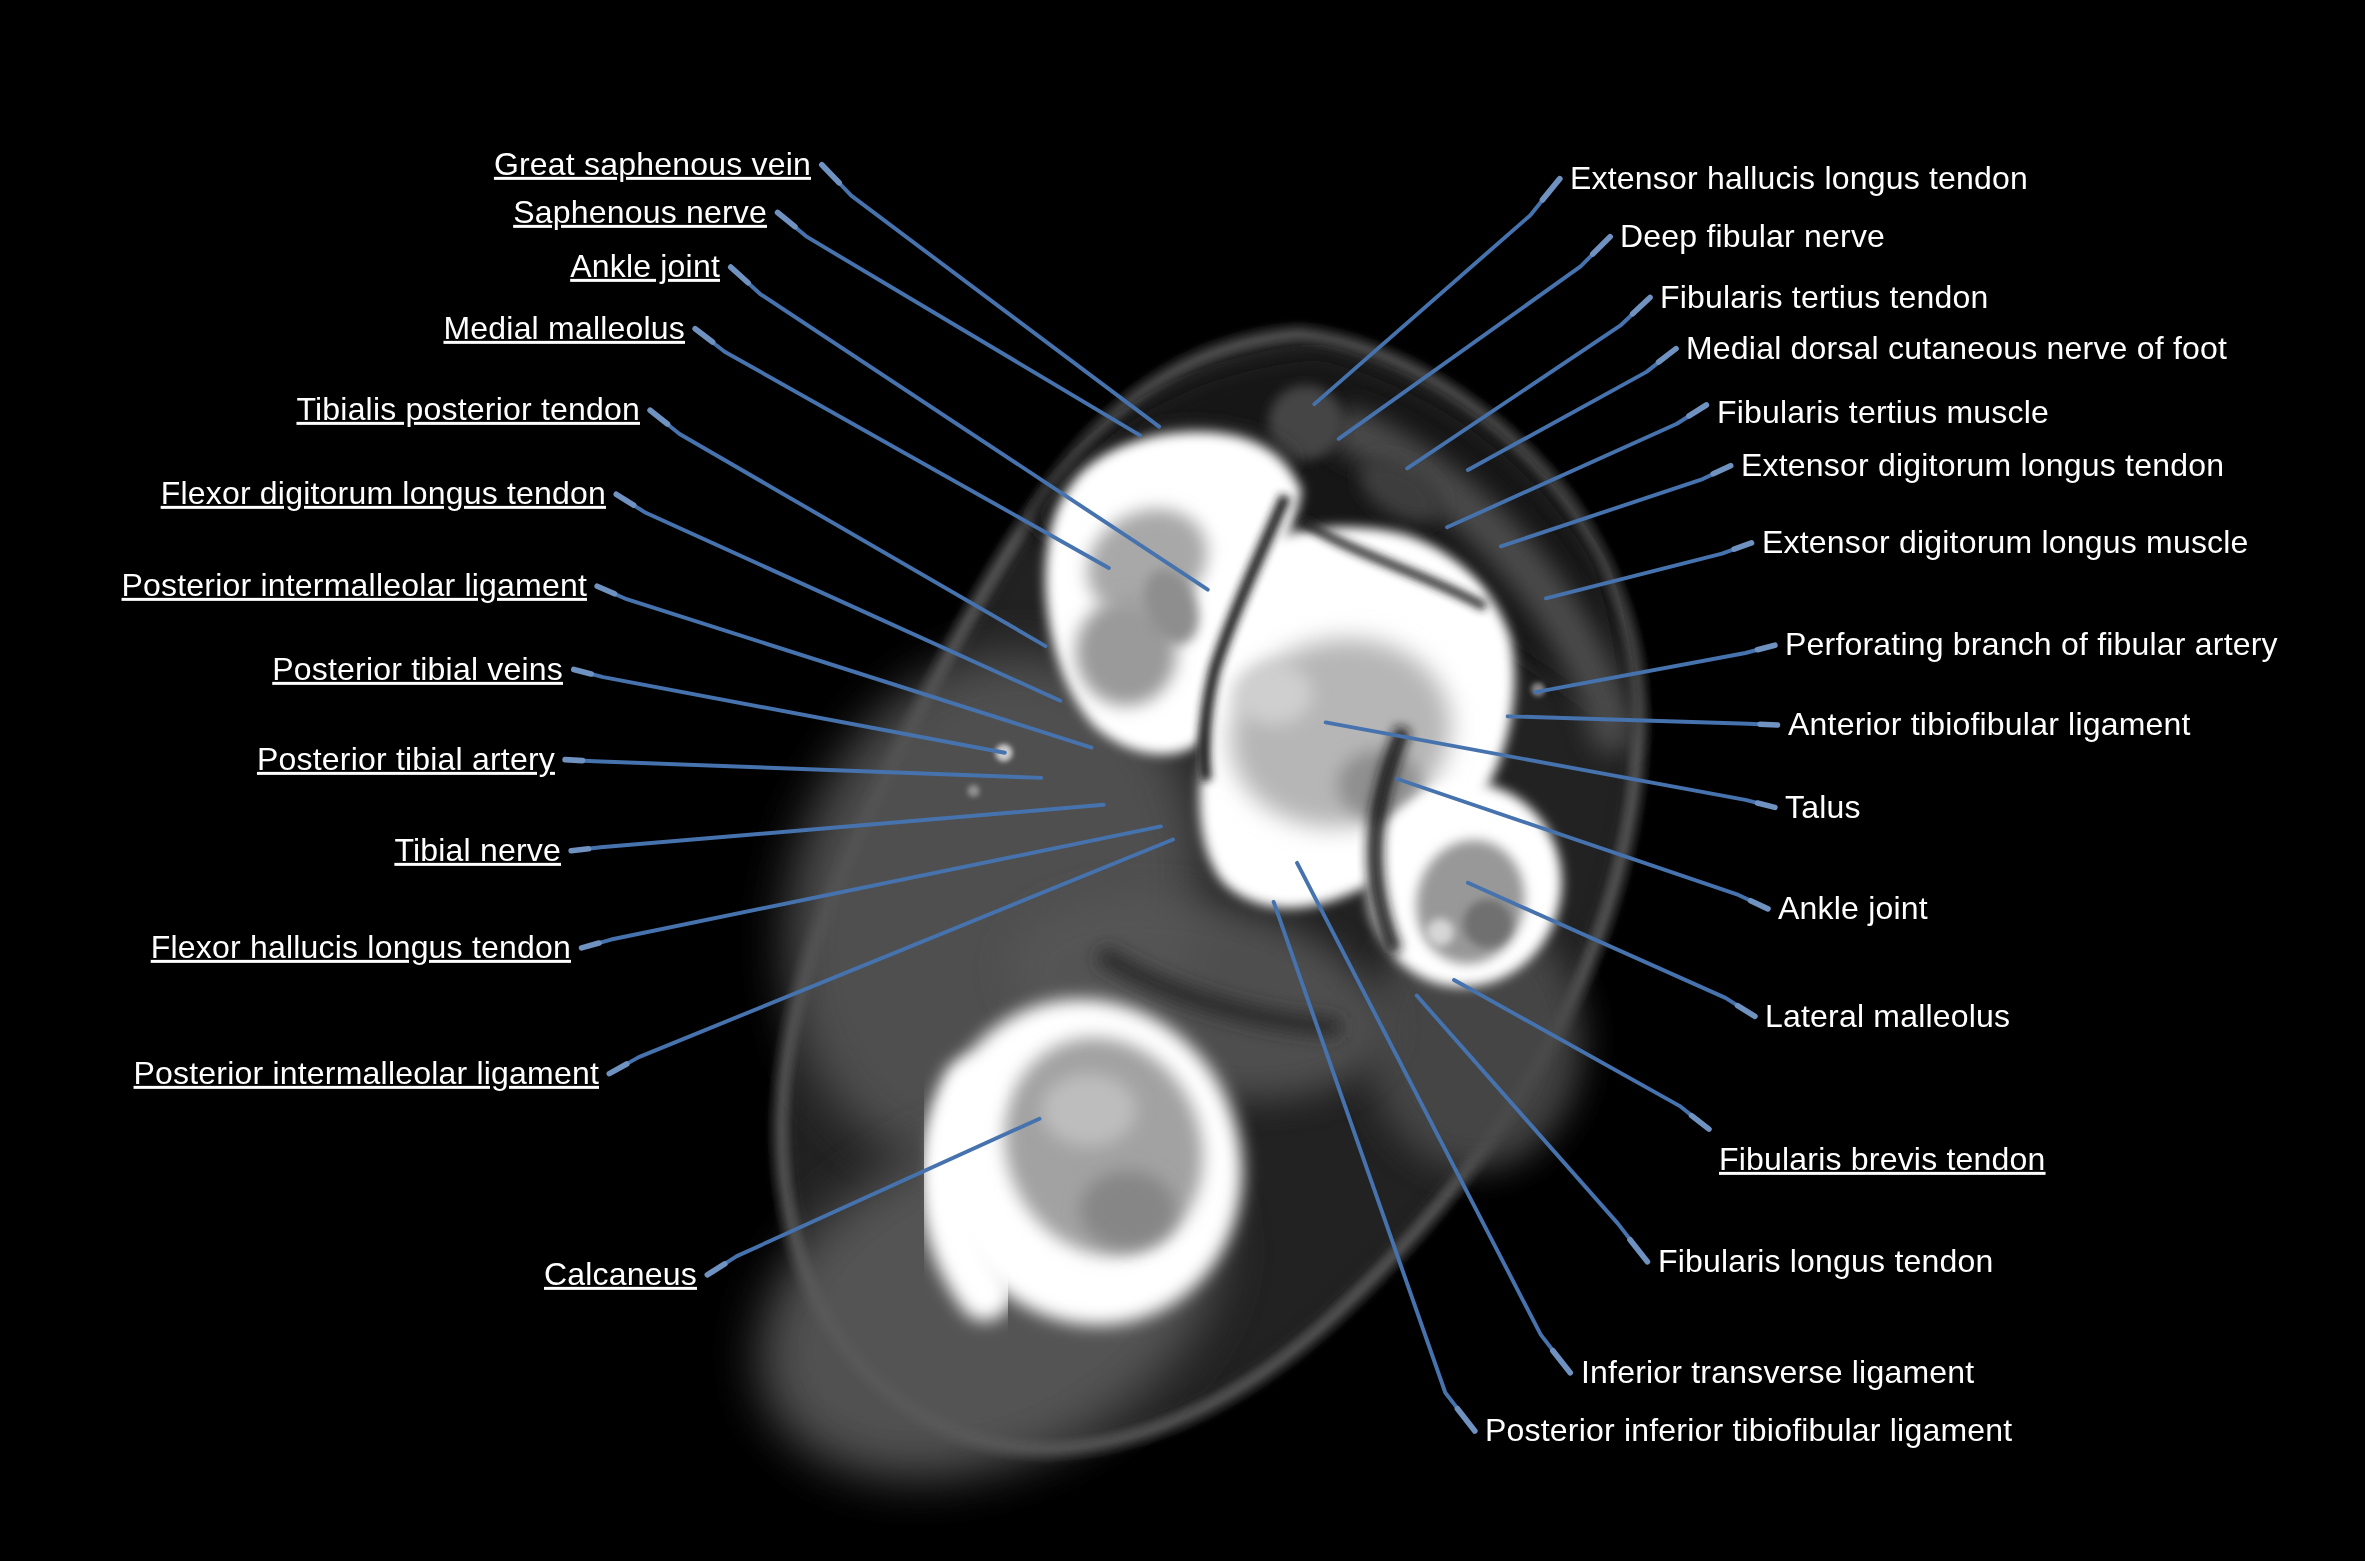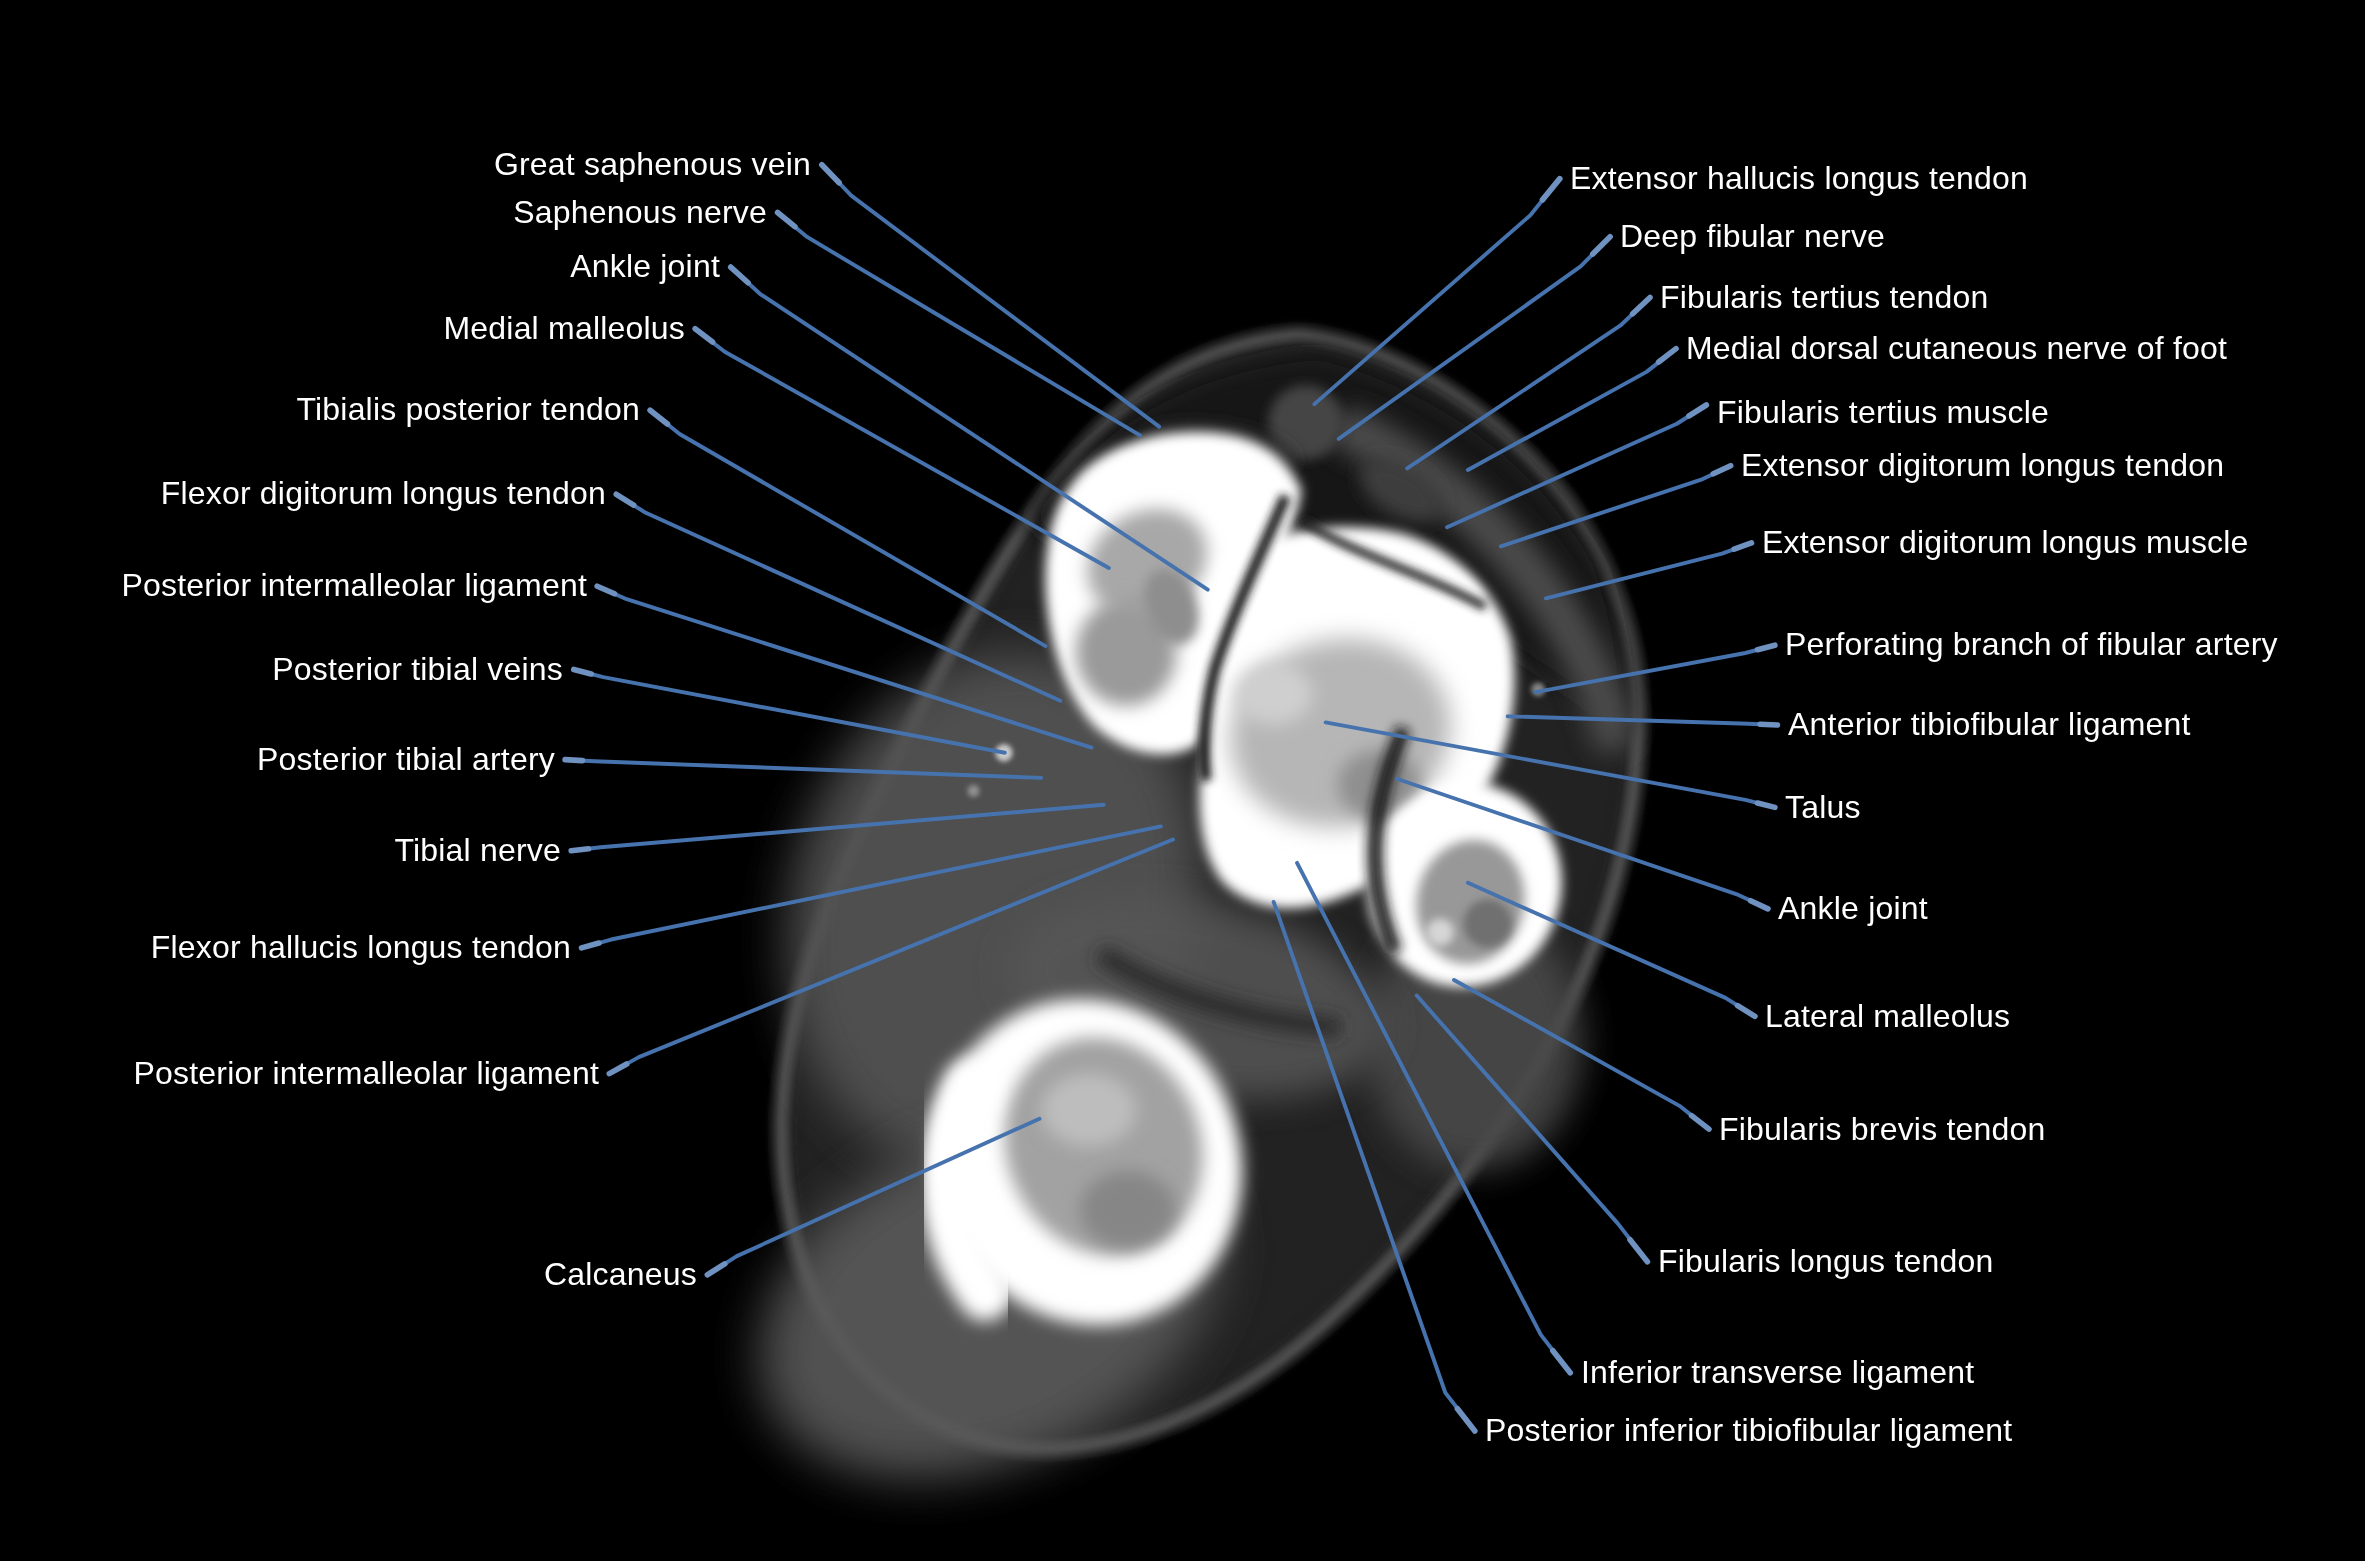--- a/index.html
+++ b/index.html
@@ -11,21 +11,21 @@
   #ct-svg{position:absolute;left:0;top:0;}
   .lbl{
     position:absolute;
     color:var(--label-color,#fff);
     font-size:var(--font-size,32px);
     line-height:1.15;
     white-space:nowrap;
     transform:translateY(-52%);
     letter-spacing:0.2px;
   }
-  .lbl.left{text-align:left;}
+  .lbl.left{text-align:left;text-decoration:underline;}
   .lbl.right{text-align:left;}
 </style>
 </head>
 <body>
 
 <div id="stage">
 
   <svg id="ct-svg" width="2366" height="1561" viewBox="0 0 2727 1800" xmlns="http://www.w3.org/2000/svg">
     <defs>
       <filter id="b3" x="-60%" y="-60%" width="220%" height="220%">
@@ -232,19 +232,19 @@
       <div class="lbl right" style="top: 298px; left: 1660px;">Fibularis tertius tendon</div>
       <div class="lbl right" style="top: 349px; left: 1686px;">Medial dorsal cutaneous nerve of foot</div>
       <div class="lbl right" style="top: 405px; left: 1717px; margin-top: 8px;">Fibularis tertius muscle</div>
       <div class="lbl right" style="top: 466px; left: 1741px;">Extensor digitorum longus tendon</div>
       <div class="lbl right" style="top: 543px; left: 1762px;">Extensor digitorum longus muscle</div>
       <div class="lbl right" style="top: 645px; left: 1785px;">Perforating branch of fibular artery</div>
       <div class="lbl right" style="top: 725px; left: 1788px;">Anterior tibiofibular ligament</div>
       <div class="lbl right" style="top: 808px; left: 1785px;">Talus</div>
       <div class="lbl right" style="top: 909px; left: 1778px;">Ankle joint</div>
       <div class="lbl right" style="top: 1017px; left: 1765px;">Lateral malleolus</div>
-      <div class="lbl right" style="top: 1130px; left: 1719px;">Fibularis brevis tendon</div>
+      <div class="lbl right" style="top: 1160px; left: 1719px; text-decoration: underline;">Fibularis brevis tendon</div>
       <div class="lbl right" style="top: 1262px; left: 1658px; text-align: center;">Fibularis longus tendon</div>
       <div class="lbl right" style="top: 1373px; left: 1581px;">Inferior transverse ligament</div>
       <div class="lbl right" style="top: 1431px; left: 1485px;">Posterior inferior tibiofibular ligament</div>
     </div>
 </div>
 
 
 </body></html>

